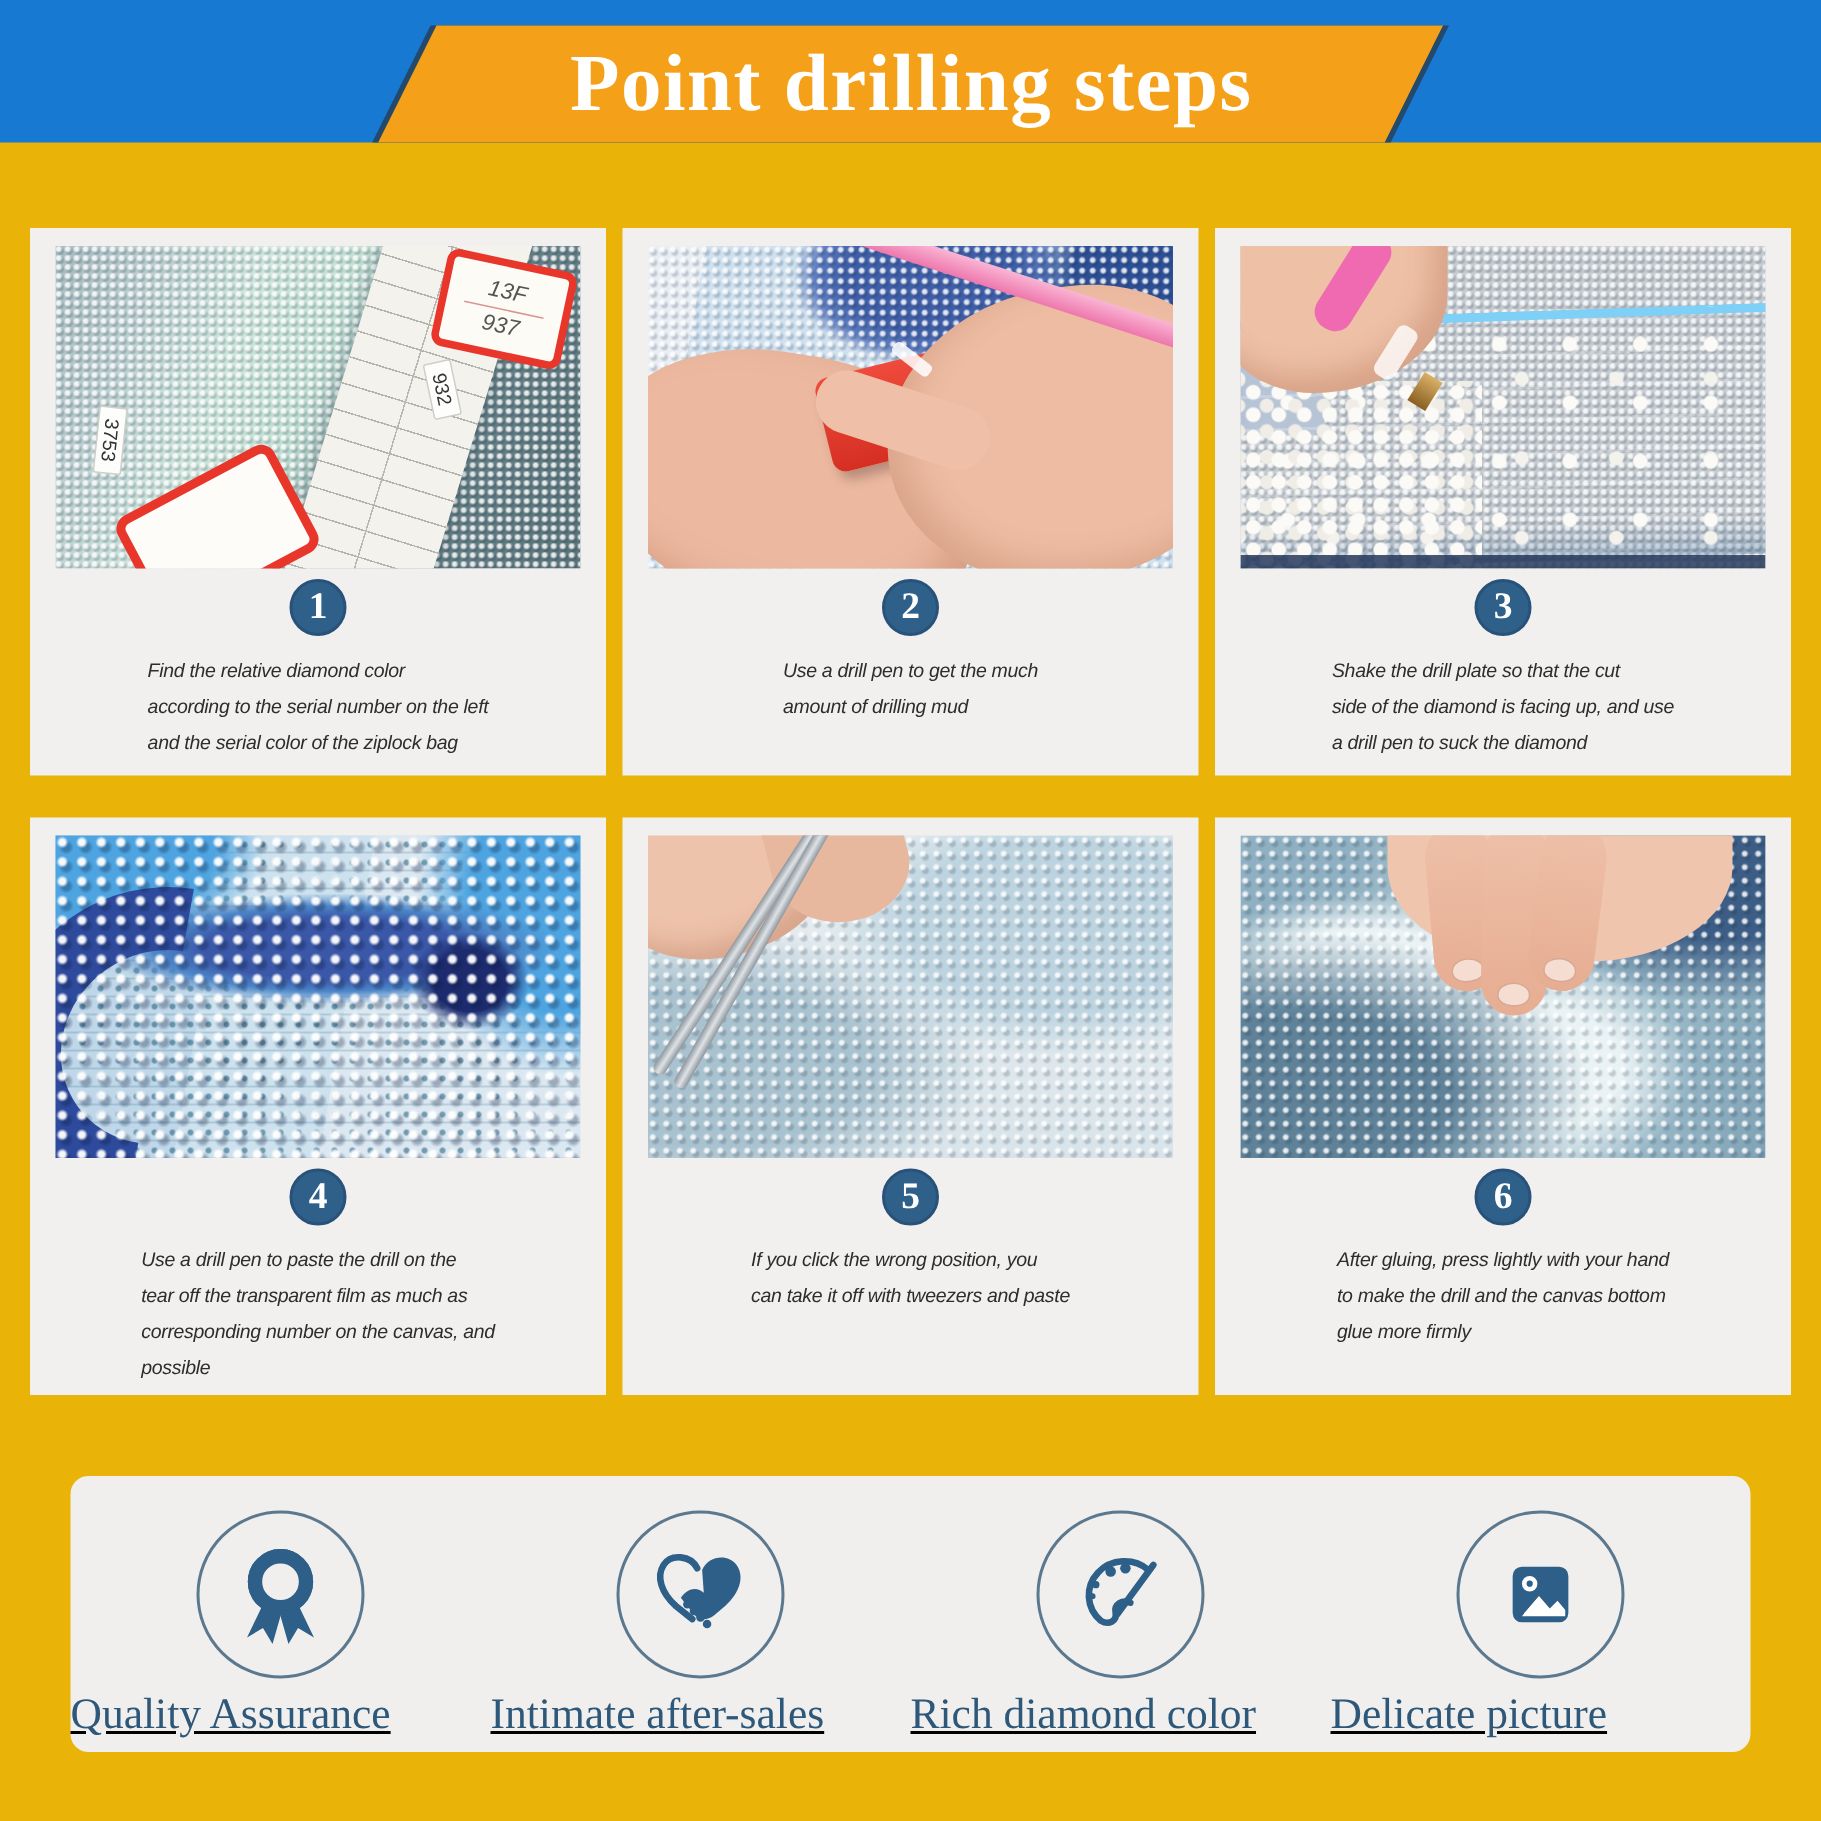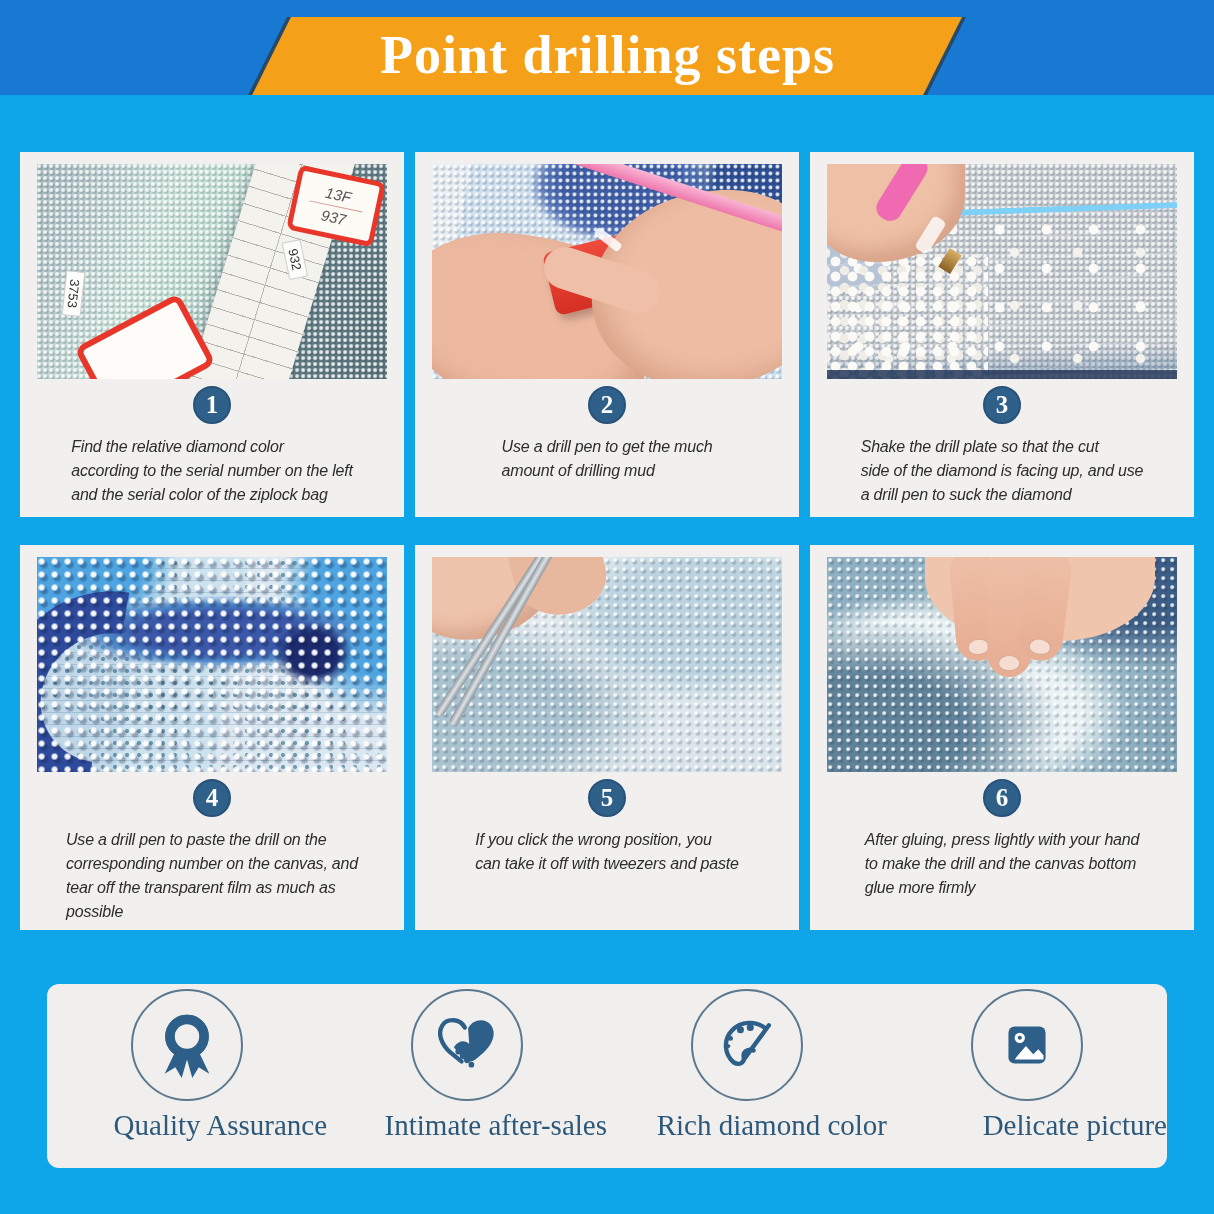--- a/index.html
+++ b/index.html
@@ -1,17 +1,17 @@
 <!DOCTYPE html>
 <html><head>
 <meta charset="utf-8">
 <style>
   * { margin:0; padding:0; box-sizing:border-box; }
   html,body { background:#ffffff; }
-  .page { position:relative; width:1214px; height:1214px; background:#0ea5e9; overflow:hidden;
+  .page { position:relative; width:1214px; height:1214px; background:#eab308; overflow:hidden;
           font-family:"Liberation Sans", sans-serif; }
 
   
   .banner { position:absolute; left:0; top:0; width:1214px; height:95px; background:#1779d2; }
   .ribbon-back { position:absolute; left:287px; top:17px; width:679px; height:78px;
                  background:#25496b; transform:skewX(-26.5deg); transform-origin:0 0; }
   .ribbon { position:absolute; left:291px; top:17px; width:671px; height:78px;
             background:#f5a019; transform:skewX(-26.5deg); transform-origin:0 0; }
   .banner-title { position:absolute; left:253px; top:17px; width:709px; height:78px;
                   line-height:76px; text-align:center; color:#ffffff;
@@ -22,21 +22,21 @@
   .row { position:absolute; left:20px; width:1174px; display:flex; gap:11px; }
   .row1 { top:152px; height:365px; }
   .row2 { top:545px; height:385px; }
   .card { flex:1; background:#f1f0ee; padding:12px 17px 0; }
   .photo { position:relative; height:215px; overflow:hidden; background:#dfe7ec; }
   .badge { width:38px; height:38px; margin:7px auto 0; border-radius:50%;
            background:#2f6089; border:2px solid #28527a; color:#fff;
            display:flex; align-items:center; justify-content:center;
            font-family:"Liberation Serif", serif; font-weight:bold; font-size:25px; }
   .caption { width:fit-content; max-width:100%; margin:11px auto 0;
-             font-style:italic; font-size:16px; line-height:24px; letter-spacing:-0.2px;
+             font-style:italic; font-size:13px; line-height:24px; letter-spacing:-0.2px;
              color:#2d2d2d; }
   .caption div { white-space:nowrap; }
 
   
   .ly { position:absolute; }
   .tex { position:absolute; inset:0;
          background-image:
            radial-gradient(circle at 35% 35%, rgba(255,255,255,.85) 1.2px, rgba(255,255,255,0) 2.6px),
            radial-gradient(circle at 55% 60%, rgba(20,40,60,.20) 1.5px, rgba(20,40,60,0) 3.1px);
          background-size:9px 9px; }
@@ -167,21 +167,21 @@
                background:linear-gradient(180deg,#eec0a8,#e6ad92); }
   .p6-f1 { left:36%; transform:rotate(-5deg); }
   .p6-f2 { left:46%; height:128px; transform:rotate(1deg); }
   .p6-f3 { left:56%; height:112px; transform:rotate(7deg); }
   .p6-nail { position:absolute; left:50%; bottom:6px; width:22px; height:16px; margin-left:-11px;
              background:#f6ddd2; border:1px solid #d8a894; border-radius:50% 50% 45% 45%; }
 
   
   .features { position:absolute; left:47px; top:984px; width:1120px; height:184px;
               background:#f0efed; border-radius:12px; display:flex; }
-  .feature { flex:1; text-align:right; padding-top:5px; }
+  .feature { flex:1; text-align:left; padding-top:23px;text-decoration:underline; }
   .icon-circle { width:112px; height:112px; margin:0 auto; border-radius:50%;
                  border:2px solid #5b788e; display:flex; align-items:center; justify-content:center; }
   .feature-label { margin-top:8px; font-family:"Liberation Serif", serif; font-size:29px;
                    color:#2e587a; }
 </style>
 </head>
 <body>
 
 <div class="page">
 
@@ -275,22 +275,22 @@
         <div class="ly p4-band"></div>
         <div class="ly p4-arc"></div>
         <div class="ly p4-navy"></div>
         <div class="tex tex-lg"></div>
       </div>
       <div class="badge">
           <span>4</span>
         </div>
       <div class="caption">
         <div>Use a drill pen to paste the drill on the</div>
+        <div>tear off the transparent film as much as</div>
         <div>corresponding number on the canvas, and</div>
-        <div>tear off the transparent film as much as</div>
         <div>possible</div>
       </div>
     </section>
 
     <section class="card">
       <div class="photo">
         <div class="ly p5-bg"></div>
         <div class="tex"></div>
         <div class="ly p5-fingerA"></div>
         <div class="ly p5-fingerB"></div>

